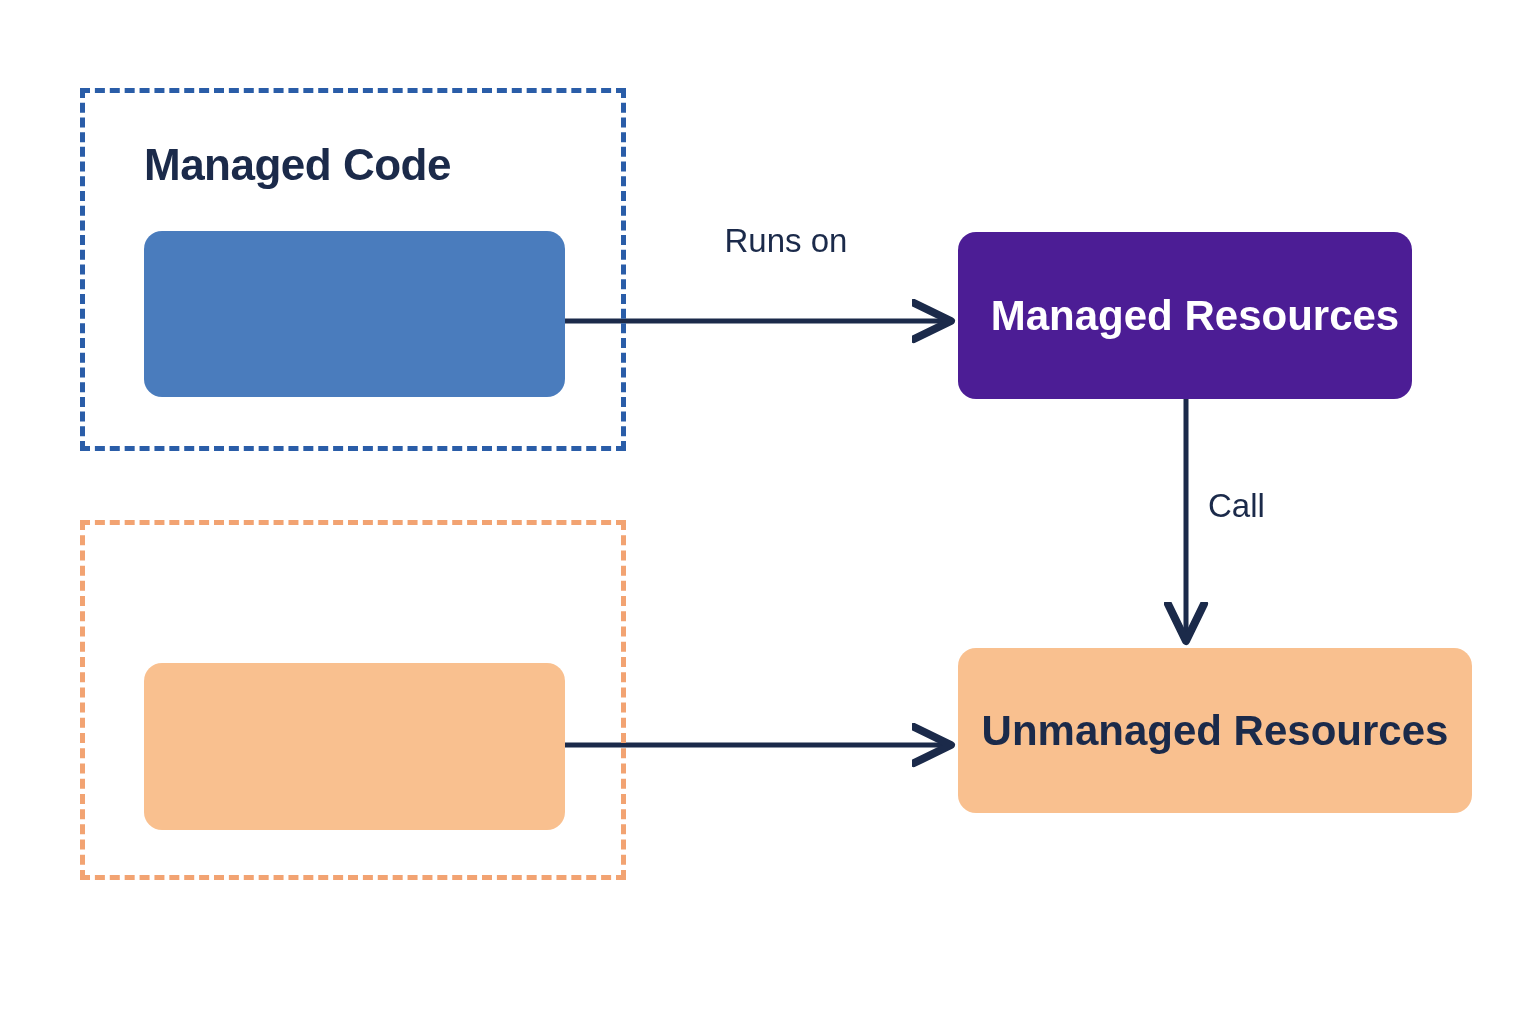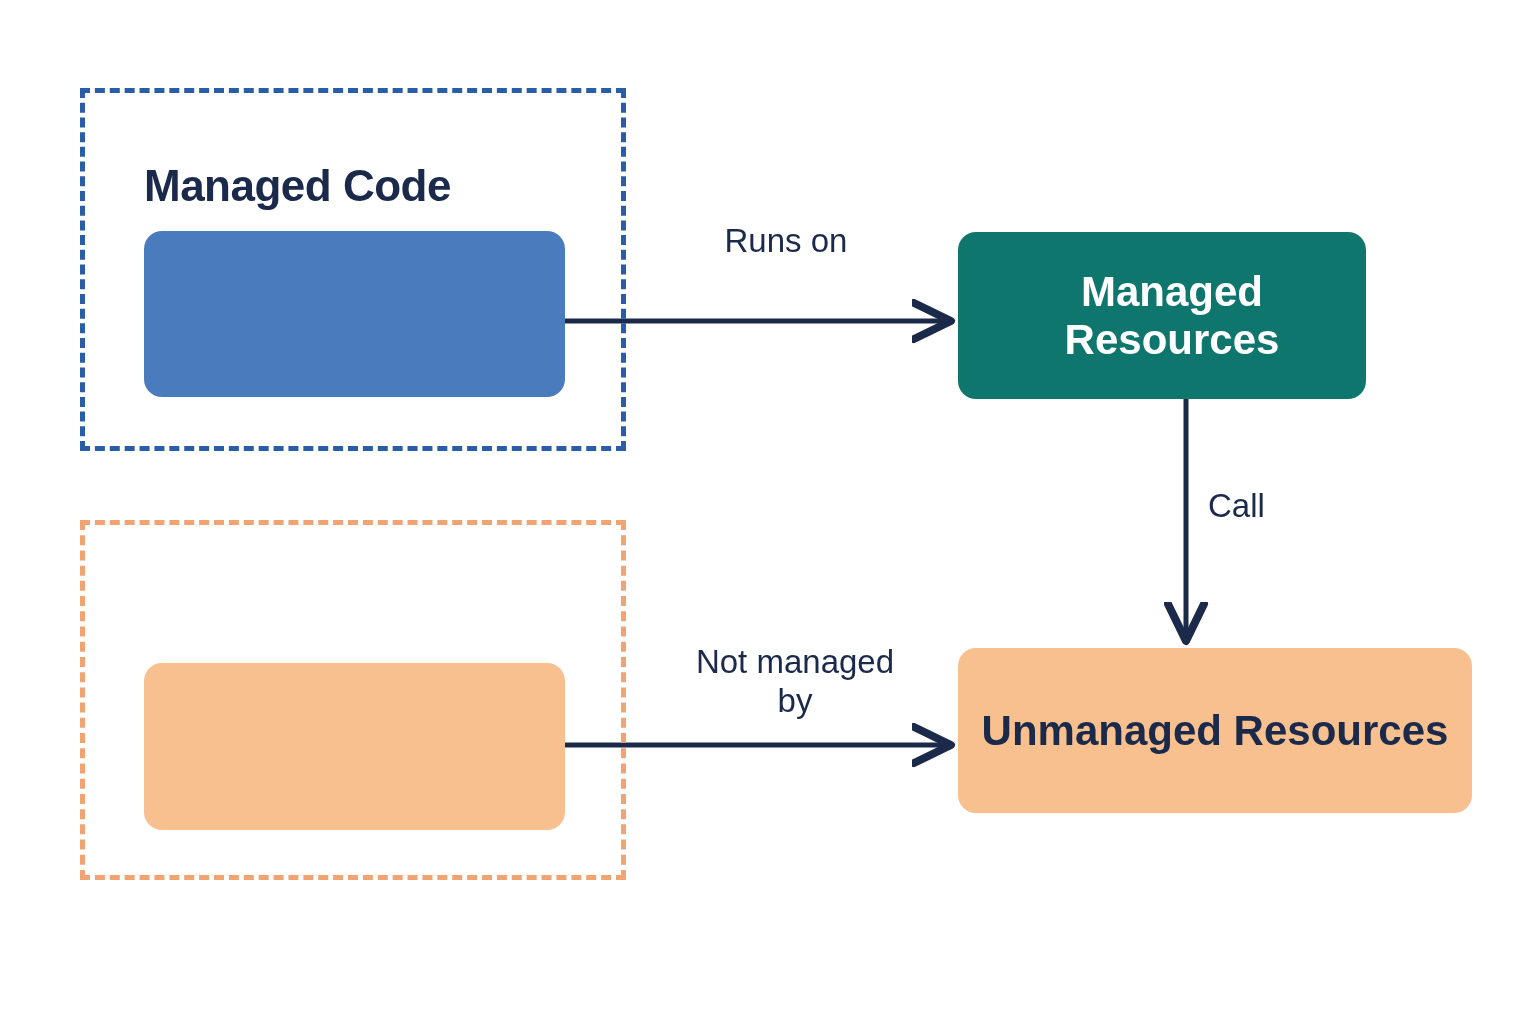--- a/index.html
+++ b/index.html
@@ -44,21 +44,21 @@
   
   .group-title {
     position: absolute;
     color: #1b2a4a;
     font-size: 44px;
     font-weight: 700;
     letter-spacing: -0.5px;
     white-space: nowrap;
     line-height: 1;
   }
-  .title-managed   { left: 144px; top: 143px; margin-top: 21px; }
+  .title-managed   { left: 144px; top: 143px; }
   .title-unmanaged { left: 134px; top: 573px; }
 
   
   .box {
     position: absolute;
     border-radius: 18px;
     box-sizing: border-box;
     display: flex;
     align-items: center;
     justify-content: center;
@@ -71,22 +71,22 @@
     width: 421px; height: 166px;
     background: #4a7cbd;
   }
   .box-unmanaged-code {
     left: 144px; top: 663px;
     width: 421px; height: 167px;
     background: #f9c08f;
   }
   .box-managed-res {
     left: 958px; top: 232px;
-    width: 408px; height: 167px;
-    background: #0f766e;
+    width: 454px; height: 167px;
+    background: #4c1d95;
     color: #ffffff;
     font-size: 42px;
     padding-left: 20px;
   }
   .box-unmanaged-res {
     left: 958px; top: 648px;
     width: 514px; height: 165px;
     background: #f9c08f;
     color: #1b2a4a;
     font-size: 42px;
@@ -167,16 +167,14 @@
 Resources</div>
 
   <div class="box box-unmanaged-res">Unmanaged
 Resources</div>
 
 
   <div class="edge-label label-runs-on">Runs on</div>
 
   <div class="edge-label label-call">Call</div>
 
-  <div class="edge-label label-not-managed">Not managed
-by</div>
 
 </div>
 
 </body></html>

